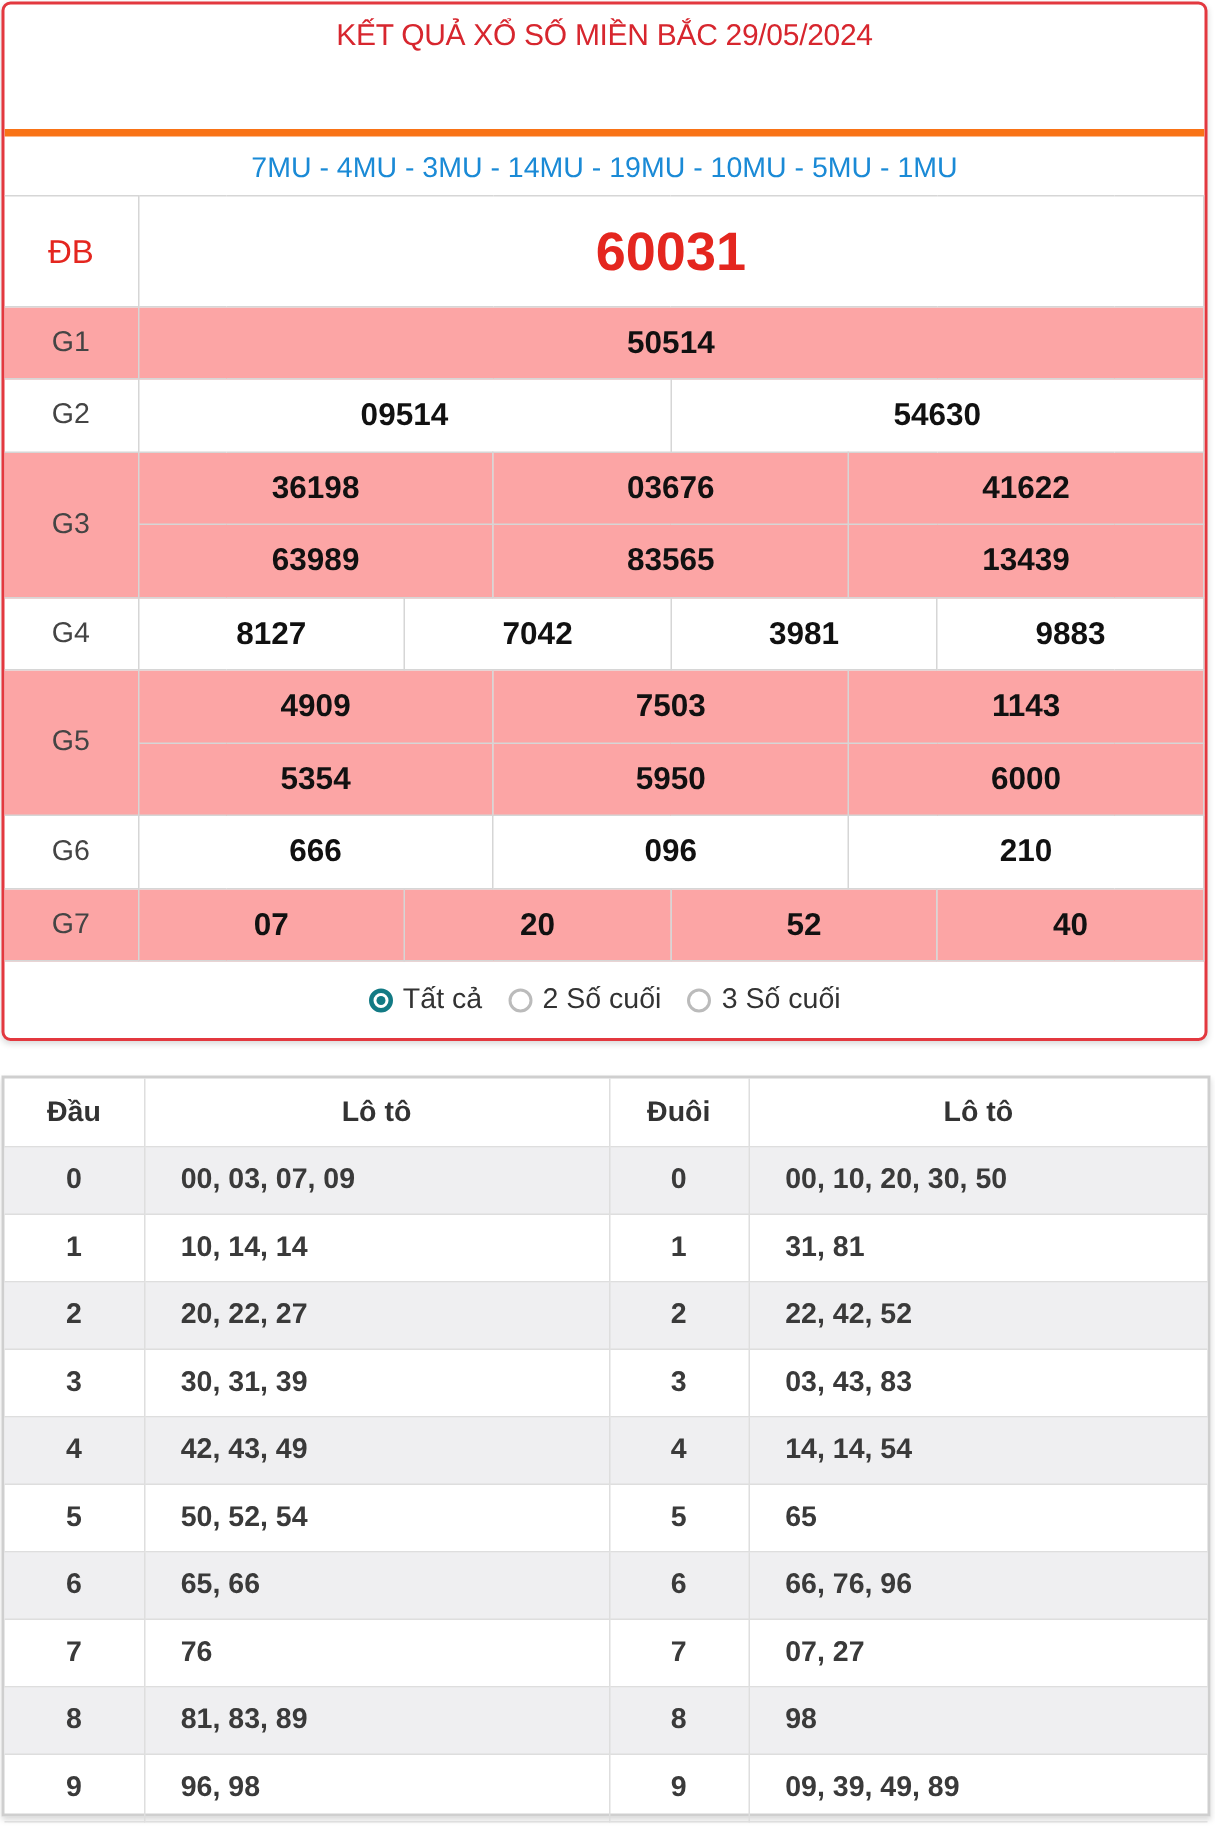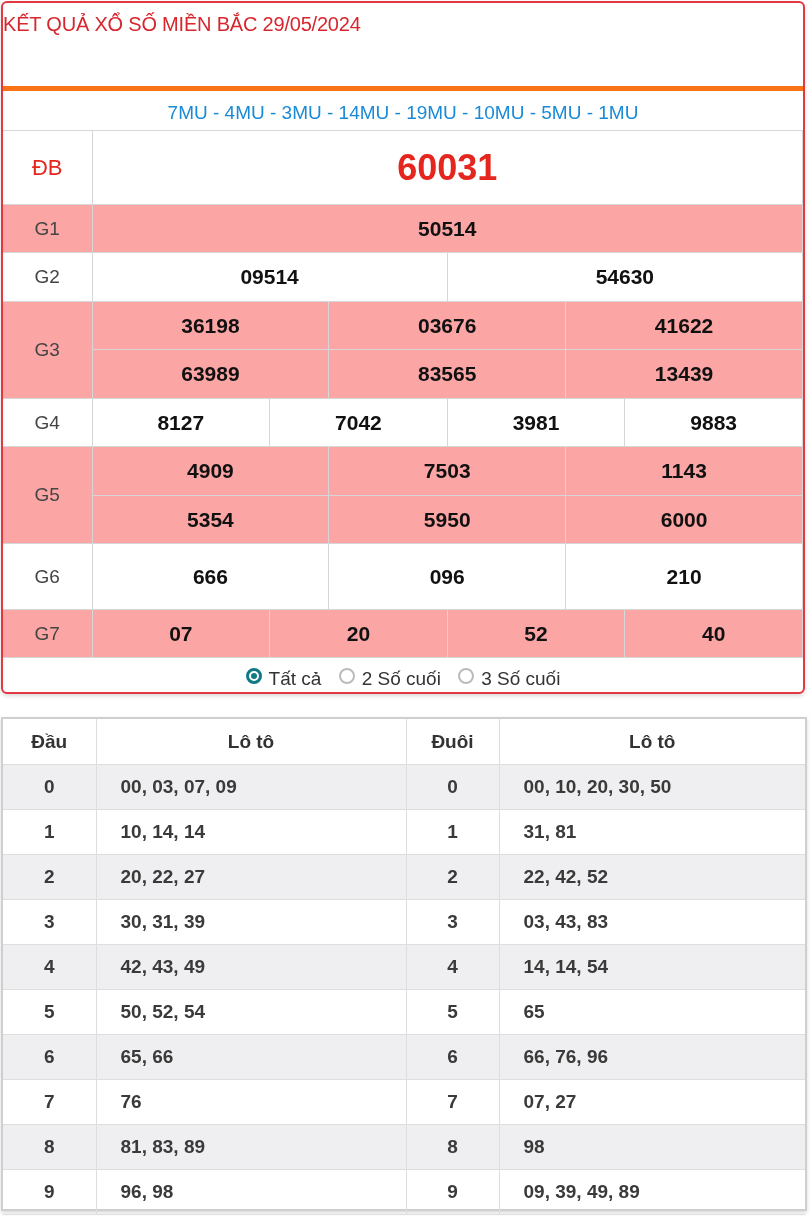--- a/index.html
+++ b/index.html
@@ -2,33 +2,33 @@
 <html><head>
   <meta charset="utf-8">
   <style>
     html, body { margin: 0; padding: 0; background: #ffffff; }
     body { width: 810px; height: 1220px; position: relative; font-family: "Liberation Sans", sans-serif; overflow: hidden; }
     .card {
       position: absolute; left: 1px; top: 1px; width: 804px; height: 693px;
       border: 2px solid #e3383f; border-radius: 6px; background: #fff; box-sizing: border-box;
       box-shadow: 0 2px 4px rgba(0,0,0,0.15); overflow: hidden;
     }
-    .title { position: absolute; left: 0; right: 0; top: 10px; color: #d7262e; font-size: 20px; letter-spacing: -0.2px; }
+    .title { position: absolute; left: 0; right: 0; top: 10px; text-align: center; color: #d7262e; font-size: 20px; letter-spacing: -0.2px; }
     .crumbs { position: absolute; left: 0; right: 0; top: 48px; text-align: center; font-size: 17px; font-weight: bold; color: #333; }
     .crumbs a { color: #1a8ad6; text-decoration: underline; }
     .crumbs .sep { color: #333; font-weight: normal; font-size: 22px; margin: 0 5px; }
     .codes { position: absolute; left: 0; right: 0; top: 83px; height: 44px; border-top: 5px solid #f97316; text-align: center; line-height: 44px; color: #1a8ad6; font-size: 19px; }
     table.res { position: absolute; left: 0; top: 127px; width: 800px; border-collapse: collapse; table-layout: fixed; }
     table.res td { border: 1px solid #d6d6d6; text-align: center; padding: 0; font-size: 21px; font-weight: bold; color: #111; }
     table.res td.lbl { width: 89px; font-weight: normal; color: #444; font-size: 19px; border-left: none; }
     table.res tr.g td { background: #fca5a5; }
     table.res td.db-lbl { color: #e4261f; font-size: 22px; }
     table.res td.db-val { color: #e4261f; font-size: 36px; border-radius: 24px; }
     .radios { position: absolute; left: 0; right: 0; top: 653px; text-align: center; font-size: 19px; color: #333; }
-    .radio { display: inline-flex; align-items: flex-start; margin: 12px 6px; }
+    .radio { display: inline-flex; align-items: center; margin: 0 6px; }
     .dot { width: 16px; height: 16px; border: 2px solid #bbb; border-radius: 50%; margin-right: 7px; box-sizing: border-box; display: inline-block; position: relative; }
     .dot.on { border-color: #127a84; border-width: 3px; }
     .dot.on::after { content: ""; position: absolute; left: 2px; top: 2px; width: 6px; height: 6px; background: #127a84; border-radius: 50%; }
     .loto {
       position: absolute; left: 1px; top: 717px; width: 806px; height: 494px;
       border: 2px solid #cfcfcf; box-sizing: border-box; background: #fff; box-shadow: 0 2px 4px rgba(0,0,0,0.15);
     }
     table.lt { width: 100%; border-collapse: collapse; table-layout: fixed; }
     table.lt td, table.lt th { border: 1px solid #dedede; font-size: 19px; color: #333; height: 44px; padding: 0; }
     table.lt th { height: 45px; font-weight: bold; }
@@ -99,21 +99,21 @@
       <td class="lbl" rowspan="2">G5</td>
       <td colspan="4">4909</td>
       <td colspan="4">7503</td>
       <td colspan="4">1143</td>
     </tr>
     <tr class="g" style="height:48px">
       <td colspan="4">5354</td>
       <td colspan="4">5950</td>
       <td colspan="4">6000</td>
     </tr>
-    <tr style="height:66px">
+    <tr style="height:49px">
       <td class="lbl">G6</td>
       <td colspan="4">666</td>
       <td colspan="4">096</td>
       <td colspan="4">210</td>
     </tr>
     <tr class="g" style="height:48px">
       <td class="lbl">G7</td>
       <td colspan="3">07</td>
       <td colspan="3">20</td>
       <td colspan="3">52</td>

